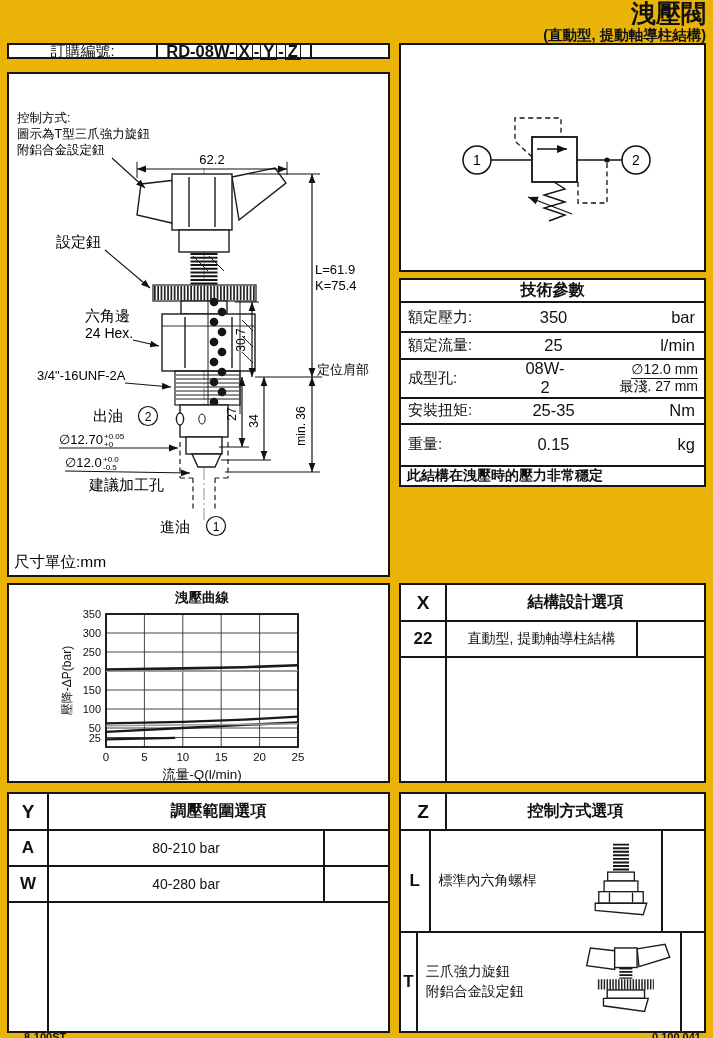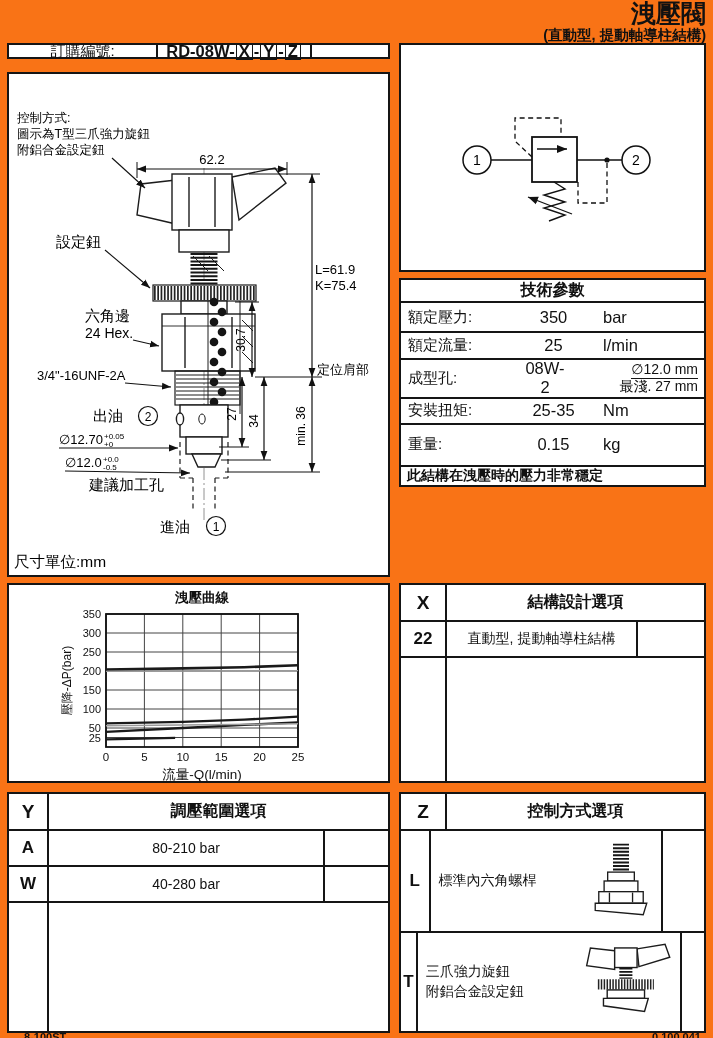--- a/index.html
+++ b/index.html
@@ -1,16 +1,16 @@
 <!DOCTYPE html>
 <html><head>
 <meta charset="utf-8">
 <style>
   html,body{margin:0;padding:0;background:#fff;}
-  #page{position:relative;width:713px;height:1038px;overflow:hidden;background:#f97316;
+  #page{position:relative;width:713px;height:1038px;overflow:hidden;background:#eab308;
         font-family:"Liberation Sans",sans-serif;color:#111;}
   .box{position:absolute;border:2px solid #151515;background:#fff;box-sizing:border-box;}
   svg{font-family:"Liberation Sans",sans-serif;}
   
   .pgtitle{position:absolute;top:0px;right:7px;font-size:25px;font-weight:bold;line-height:26px;}
   .pgsub{position:absolute;top:26px;right:7px;font-size:14.5px;font-weight:bold;}
   
   .b-order{left:7px;top:43px;width:383px;height:16px;display:flex;align-items:stretch;}
   .ord-label{width:147px;border-right:2px solid #151515;display:flex;align-items:center;justify-content:center;font-size:15px;}
   .ord-code{width:152px;border-right:2px solid #151515;display:flex;align-items:center;justify-content:center;
@@ -24,21 +24,21 @@
   .b-sym{left:399px;top:43px;width:307px;height:229px;}
   .b-spec{left:399px;top:278px;width:307px;height:209px;display:flex;flex-direction:column;}
   .b-x{left:399px;top:583px;width:307px;height:200px;}
   .b-z{left:399px;top:792px;width:307px;height:241px;}
   
   .spec-head{height:26px;border-bottom:2px solid #151515;display:flex;align-items:center;justify-content:center;
              font-size:16px;font-weight:bold;}
   .spec-row{display:flex;align-items:center;border-bottom:2px solid #151515;gap:20px;}
   .spec-label{width:96px;padding-left:7px;font-size:15px;}
   .spec-value{flex:1;text-align:center;font-size:16.5px;}
-  .spec-unit{width:92px;padding-right:9px;font-size:16.5px;}
+  .spec-unit{width:92px;text-align:right;padding-right:9px;font-size:16.5px;}
   .spec-unit2{width:112px;text-align:right;padding-right:6px;font-size:14px;line-height:15px;}
   .spec-unit2 .u1{display:inline-block;border-bottom:1.5px solid #151515;padding-bottom:1px;}
   .spec-note{flex:1;display:flex;align-items:center;padding-left:6px;font-size:14px;font-weight:bold;}
   
   .opt-head{height:35px;border-bottom:2px solid #151515;display:flex;align-items:stretch;}
   .opt-key{border-right:2px solid #151515;display:flex;align-items:center;justify-content:center;
            font-weight:bold;font-size:19px;}
   .kw44{width:44px;} .kw38{width:38px;}
   .opt-title{flex:1;display:flex;align-items:center;justify-content:center;font-weight:bold;font-size:16px;}
   .opt-row{display:flex;align-items:stretch;border-bottom:2px solid #151515;}

